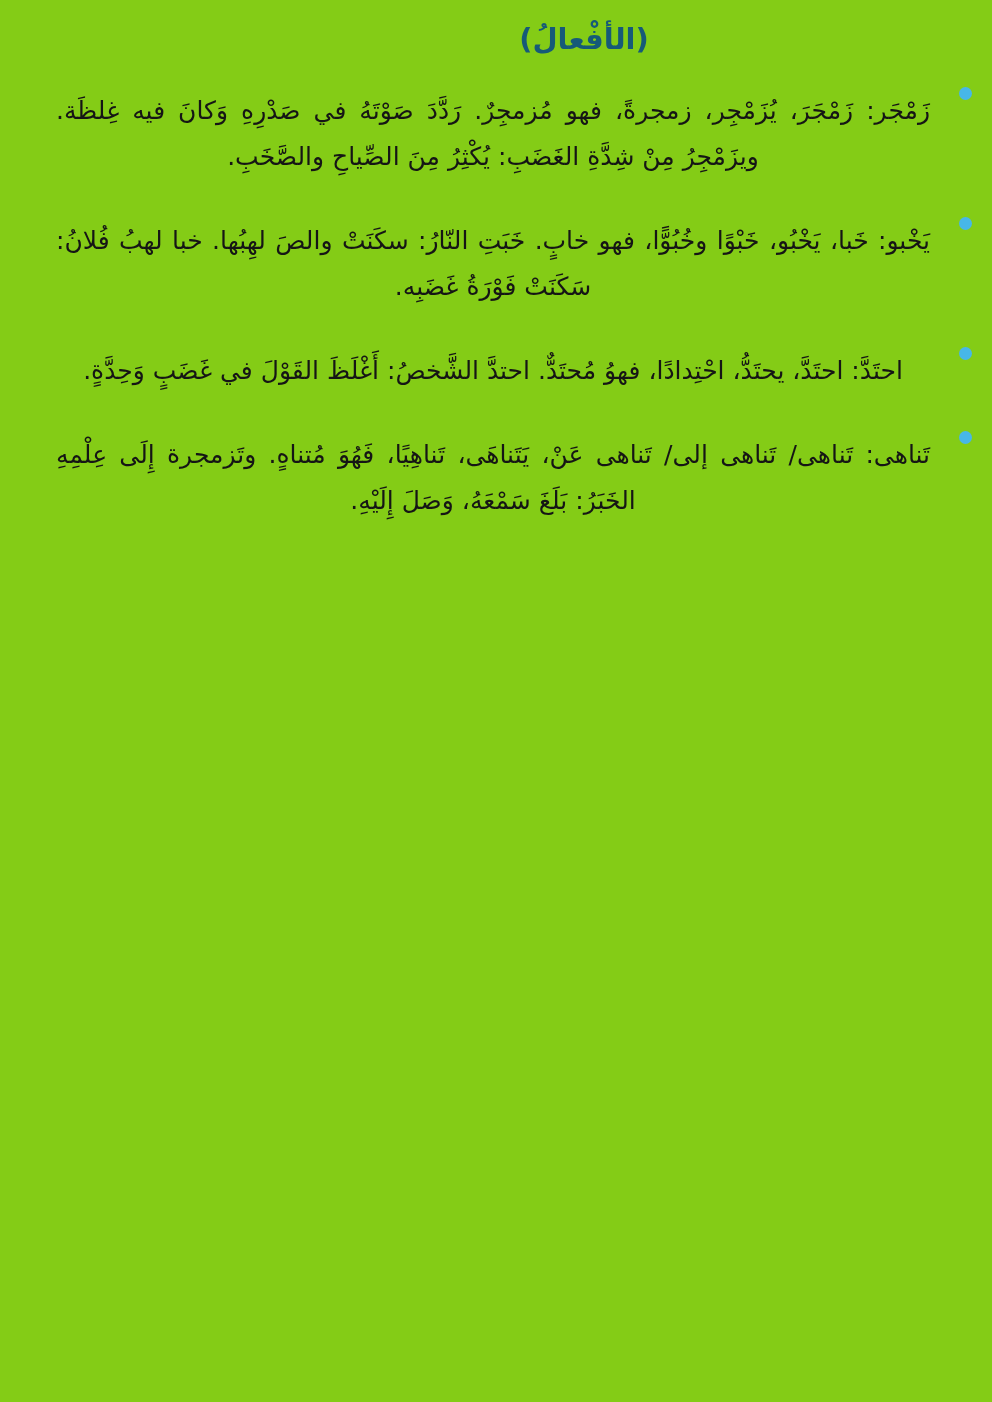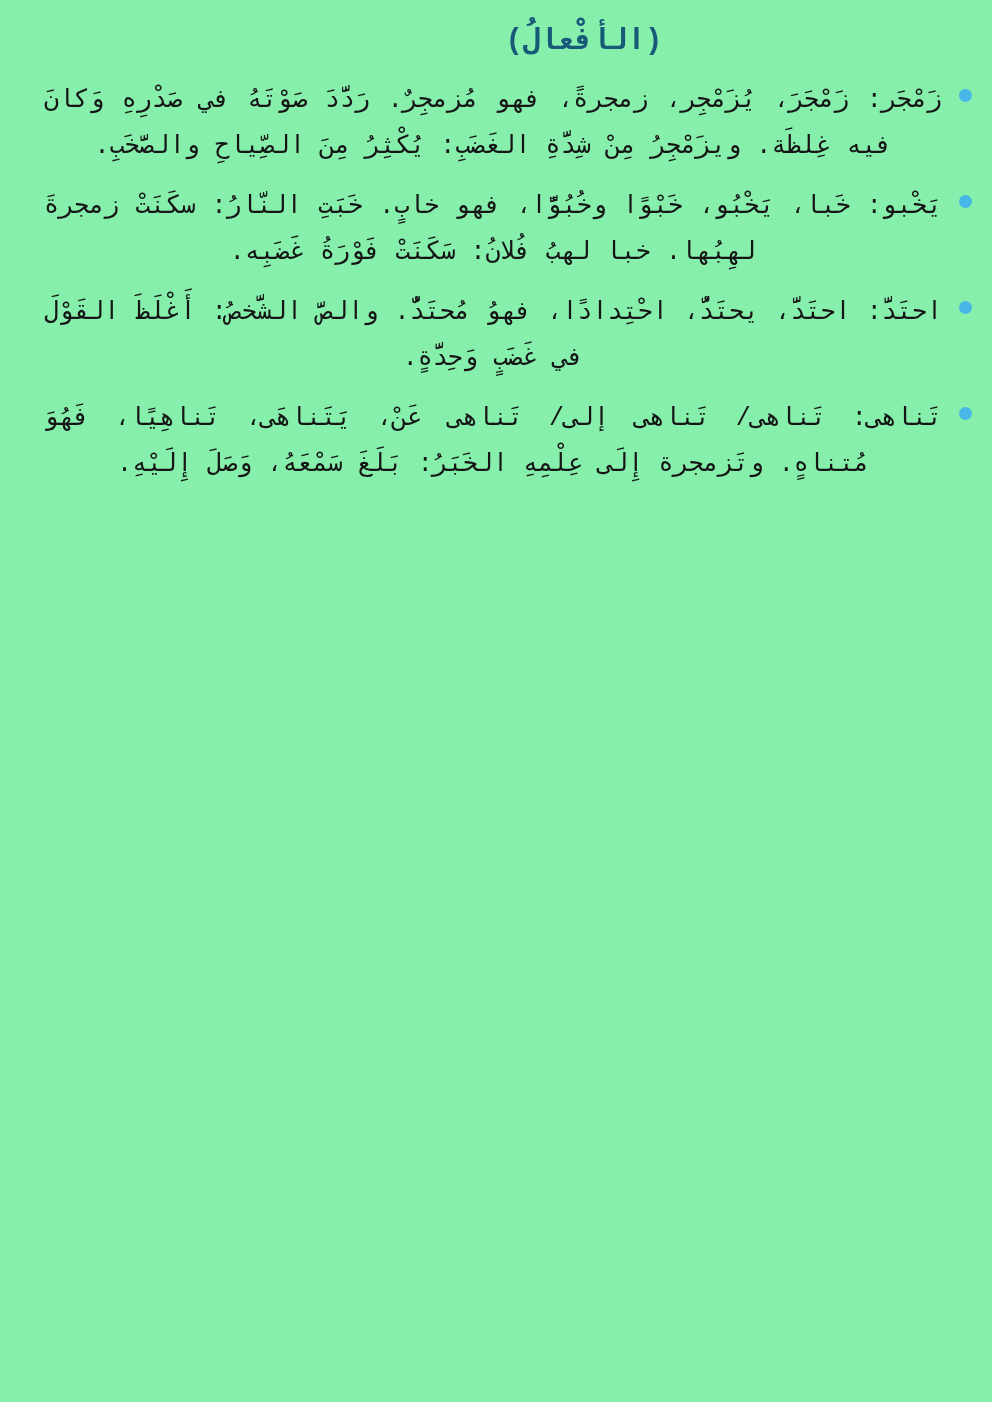--- a/index.html
+++ b/index.html
@@ -39,54 +39,54 @@
   }
   .bullet {
     flex: 0 0 auto;
     width: 13px;
     height: 13px;
     border-radius: 50%;
     margin-top: 15px;
     background: #47b7e8;
   }
   .entry-text {
-    margin: 4px;
+    margin: 16px;
     flex: 1 1 auto;
     direction: rtl;
     unicode-bidi: plaintext;
     font-size: 25px;
     line-height: 46px;
     text-align: justify;
     text-align-last: center;
     color: #151515;
   }
 </style>
 </head>
 <body>
 
-<div class="page" style="background: #86efac; color: rgb(21, 21, 21); font-family: Liberation Mono, monospace;">
+<div class="page" style="background: #84cc16; color: rgb(21, 21, 21);">
 
   <h1 class="title" style="color: rgb(22, 90, 120);">(الأفْعالُ)</h1>
 
   <div class="entries">
 
     <div class="entry">
       <span class="bullet" style="background: rgb(71, 183, 232);"></span>
       <p class="entry-text">زَمْجَر: زَمْجَرَ، يُزَمْجِر، زمجرةً، فهو مُزمجِرٌ. رَدَّدَ صَوْتَهُ في صَدْرِهِ وَكانَ فيه غِلظَة. ويزَمْجِرُ مِنْ شِدَّةِ الغَضَبِ: يُكْثِرُ مِنَ الصِّياحِ والصَّخَبِ.</p>
     </div>
 
     <div class="entry">
       <span class="bullet" style="background: rgb(71, 183, 232);"></span>
-      <p class="entry-text">يَخْبو: خَبا، يَخْبُو، خَبْوًا وخُبُوًّا، فهو خابٍ. خَبَتِ النّارُ: سكَنَتْ زمجرةَ لهِبُها. خبا لهبُ فُلانُ: سَكَنَتْ فَوْرَةُ غَضَبِه.</p>
+      <p class="entry-text">يَخْبو: خَبا، يَخْبُو، خَبْوًا وخُبُوًّا، فهو خابٍ. خَبَتِ النّارُ: سكَنَتْ والصَ لهِبُها. خبا لهبُ فُلانُ: سَكَنَتْ فَوْرَةُ غَضَبِه.</p>
     </div>
 
 
     <div class="entry">
       <span class="bullet" style="background: rgb(71, 183, 232);"></span>
-      <p class="entry-text">احتَدَّ: احتَدَّ، يحتَدُّ، احْتِدادًا، فهوُ مُحتَدٌّ. والصَّ الشَّخصُ: أَغْلَظَ القَوْلَ في غَضَبٍ وَحِدَّةٍ.</p>
+      <p class="entry-text">احتَدَّ: احتَدَّ، يحتَدُّ، احْتِدادًا، فهوُ مُحتَدٌّ. احتدَّ الشَّخصُ: أَغْلَظَ القَوْلَ في غَضَبٍ وَحِدَّةٍ.</p>
     </div>
 
     <div class="entry">
       <span class="bullet" style="background: rgb(71, 183, 232);"></span>
       <p class="entry-text">تَناهى: تَناهى/ تَناهى إلى/ تَناهى عَنْ، يَتَناهَى، تَناهِيًا، فَهُوَ مُتناهٍ. وتَزمجرة إِلَى عِلْمِهِ الخَبَرُ: بَلَغَ سَمْعَهُ، وَصَلَ إِلَيْهِ.</p>
     </div>
 
   </div>
 </div>
 

